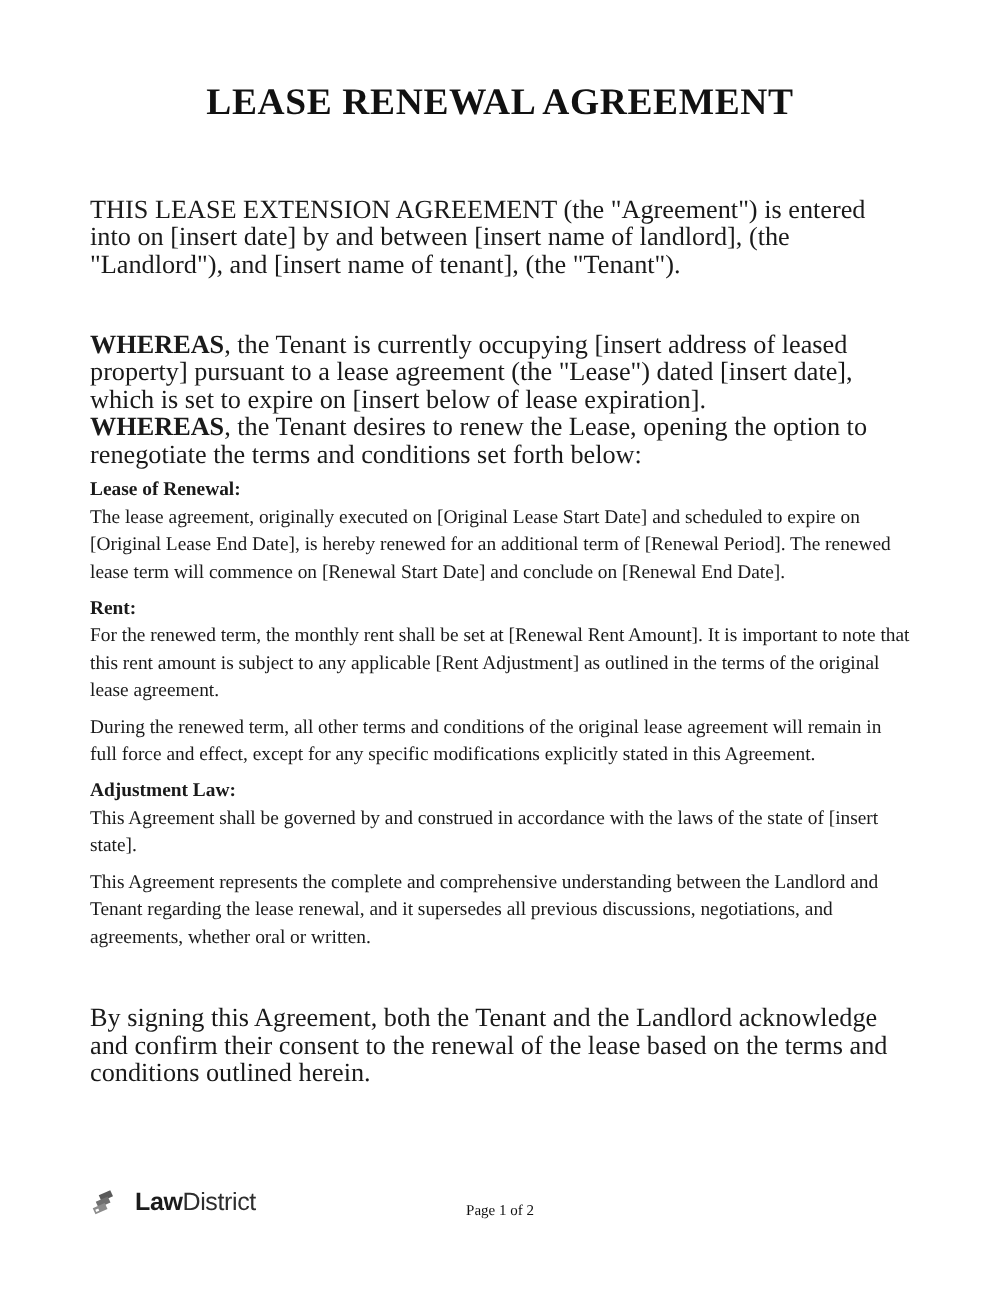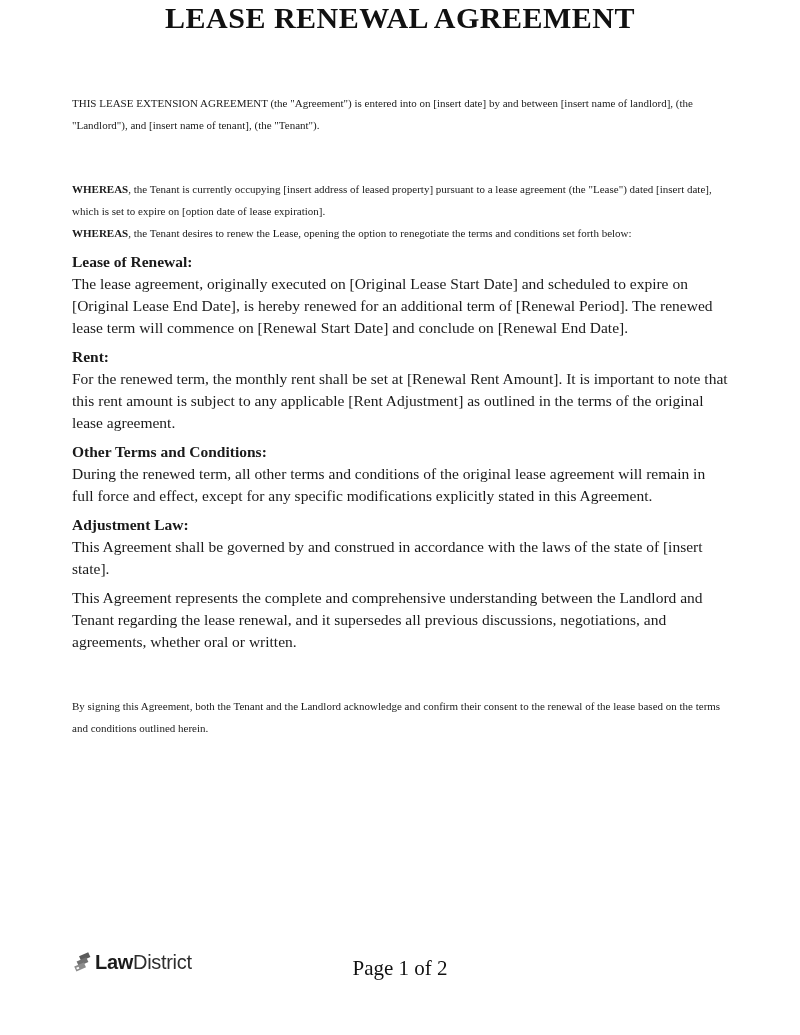--- a/index.html
+++ b/index.html
@@ -10,28 +10,29 @@
     background: #ffffff;
     font-family: "Liberation Serif", serif;
     color: #1a1a1a;
     overflow: hidden;
   }
   .content {
     padding: 0 72px;
   }
   h1.doc-title {
     margin: 0;
+    padding-top: 64px;
     font-size: 30px;
     line-height: 36px;
     font-weight: 700;
     text-align: center;
     letter-spacing: 0.5px;
     color: #111111;
   }
-  p { margin: 0; font-size: 11px; line-height: 22px; }
+  p { margin: 0; font-size: 21px; line-height: 22px; }
   .intro { margin-top: 56px; }
   .whereas-1 { margin-top: 42px; }
   .whereas-2 { }
   .lead-word { font-weight: 700; }
   .section { margin-top: 7px; font-size: 15.5px; line-height: 22px; }
   .sec-head { display: block; font-weight: 700; }
   .sec-body { display: block; }
   .closing { margin-top: 42px; }
   .footer {
     position: absolute;
@@ -39,68 +40,67 @@
     right: 72px;
     top: 948px;
     height: 32px;
   }
   .brand {
     position: absolute;
     left: 0;
     top: 2px;
     display: flex;
     align-items: center;
-    gap: 3px;
+    gap: 16px;
   }
   .brand-icon { width: 20px; height: 24px; display: block; }
   .brand-text {
     font-family: "Liberation Sans", sans-serif;
     font-size: 20px;
     letter-spacing: -0.3px;
     white-space: nowrap;
   }
   .brand-law { font-weight: 700; color: #1b1b1b; }
   .brand-district { font-weight: 400; color: #2e2e2e; }
   .page-indicator {
     position: absolute;
     left: 50%;
     transform: translateX(-50%);
     top: 10px;
-    font-size: 21px;
+    font-size: 12px;
     line-height: 20px;
     color: #111111;
     white-space: nowrap;
   }
 </style>
 </head>
 <body>
 
 <div class="page">
   <div class="content">
 
     <h1 class="doc-title">LEASE RENEWAL AGREEMENT</h1>
 
     <p class="intro">THIS LEASE EXTENSION AGREEMENT (the "Agreement") is entered into on [insert date] by and between [insert name of landlord], (the "Landlord"), and [insert name of tenant], (the "Tenant").</p>
 
-    <p class="whereas-1"><span class="lead-word">WHEREAS</span><span>, the Tenant is currently occupying [insert address of leased property] pursuant to a lease agreement (the "Lease") dated [insert date], which is set to expire on [option date of lease expiration].</span></p>
+    <p class="whereas-1"><span class="lead-word">WHEREAS</span><span>, the Tenant is currently occupying [insert address of leased property] pursuant to a lease agreement (the "Lease") dated [insert date], which is set to expire on [insert below of lease expiration].</span></p>
 
     <p class="whereas-2"><span class="lead-word">WHEREAS</span><span>, the Tenant desires to renew the Lease, opening the option to renegotiate the terms and conditions set forth below:</span></p>
 
     <div class="section">
       <span class="sec-head">Lease of Renewal:</span>
       <span class="sec-body">The lease agreement, originally executed on [Original Lease Start Date] and scheduled to expire on [Original Lease End Date], is hereby renewed for an additional term of [Renewal Period]. The renewed lease term will commence on [Renewal Start Date] and conclude on [Renewal End Date].</span>
     </div>
 
     <div class="section">
       <span class="sec-head">Rent:</span>
       <span class="sec-body">For the renewed term, the monthly rent shall be set at [Renewal Rent Amount]. It is important to note that this rent amount is subject to any applicable [Rent Adjustment] as outlined in the terms of the original lease agreement.</span>
     </div>
 
     <div class="section">
-      <span class="sec-head">Other Terms and Conditions:</span>
       <span class="sec-body">During the renewed term, all other terms and conditions of the original lease agreement will remain in full force and effect, except for any specific modifications explicitly stated in this Agreement.</span>
     </div>
 
     <div class="section">
       <span class="sec-head">Adjustment Law:</span>
       <span class="sec-body">This Agreement shall be governed by and construed in accordance with the laws of the state of [insert state].</span>
     </div>
 
     <div class="section">
       <span class="sec-body">This Agreement represents the complete and comprehensive understanding between the Landlord and Tenant regarding the lease renewal, and it supersedes all previous discussions, negotiations, and agreements, whether oral or written.</span>

